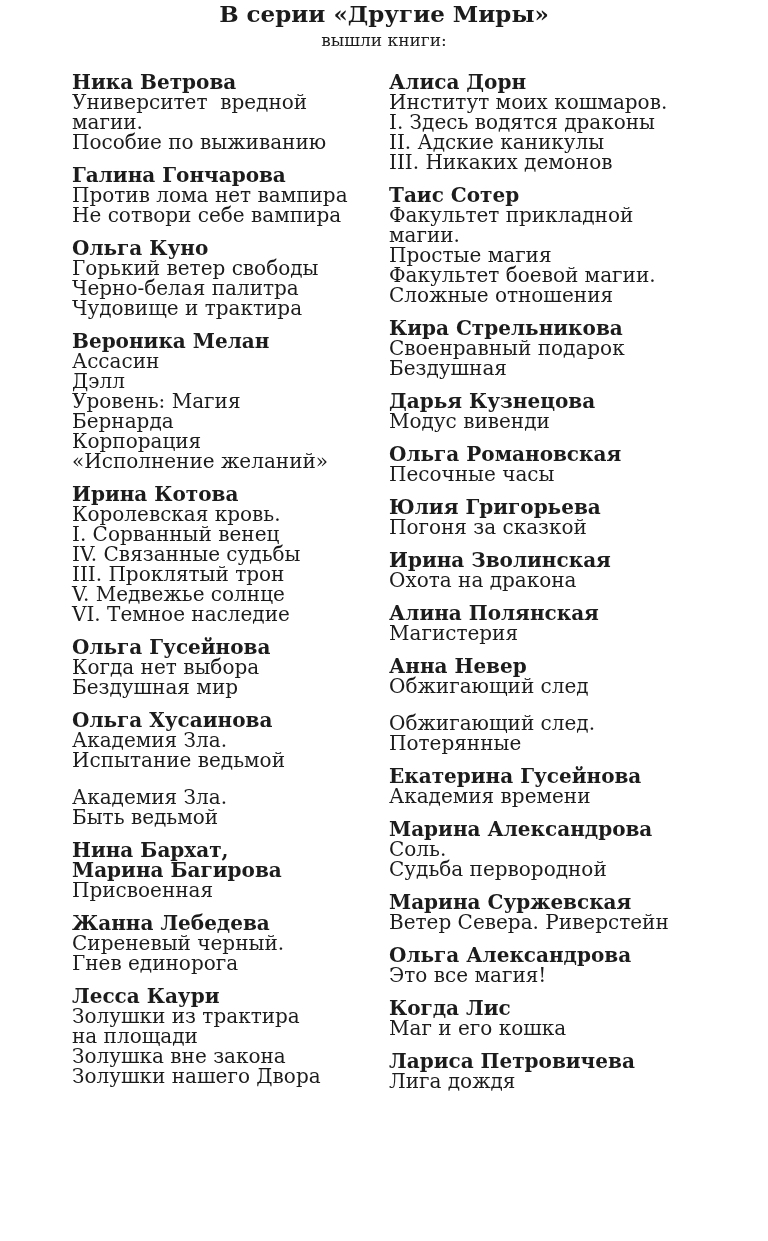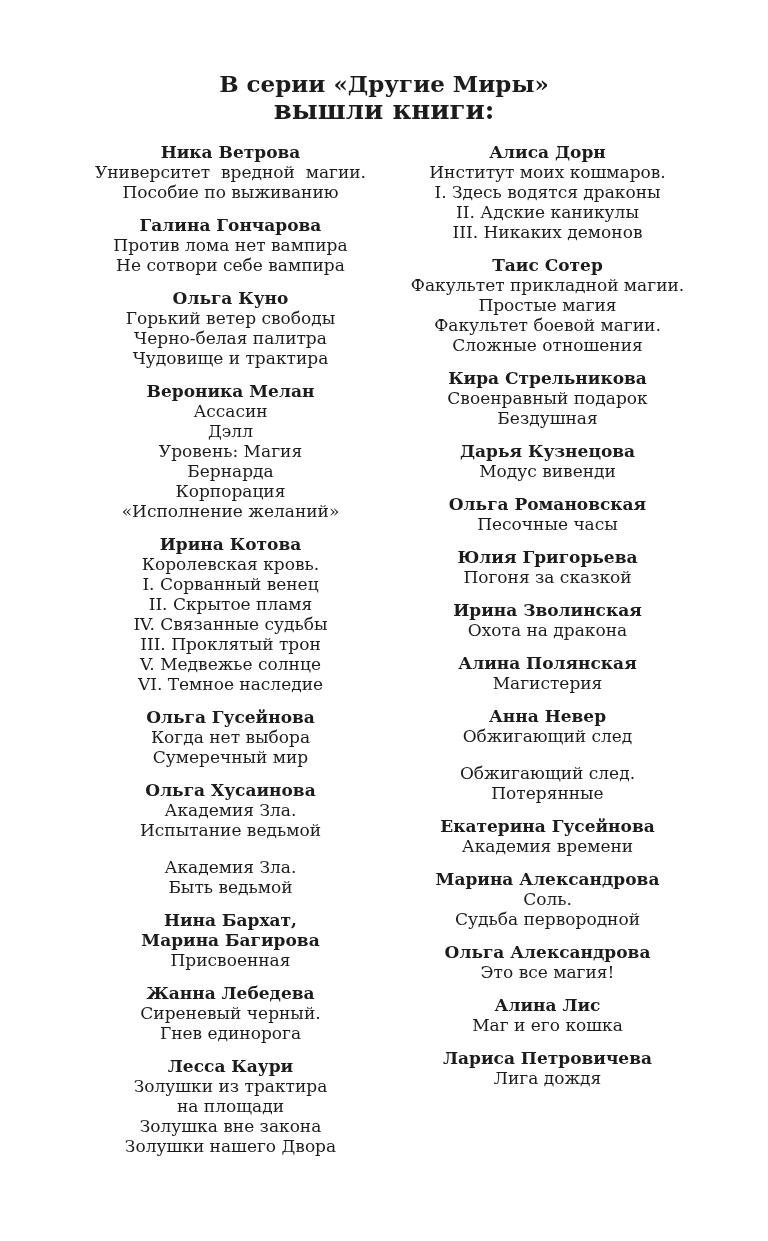--- a/index.html
+++ b/index.html
@@ -10,45 +10,44 @@
   .page {
     position: relative;
     width: 768px;
     height: 1241px;
     background: #ffffff;
     color: #1c1c1c;
     font-family: "DejaVu Serif", "Liberation Serif", serif;
     overflow: hidden;
   }
   .series-header {
-    padding-top: 70px;
     text-align: center;
   }
   .series-title {
     font-size: 23px;
     line-height: 28px;
     font-weight: bold;
   }
   .series-subtitle {
-    font-size: 26px;
+    font-size: 17px;
     line-height: 24px;
-    font-weight: bold;
+    font-weight: normal;
   }
   .cols {
     display: flex;
     margin-top: 20px;
     padding: 0 62px 0 72px;
   }
   .column {
     flex: 1 1 0;
     min-width: 0;
   }
   .book-section {
-    text-align: center;
-    font-size: 17px;
+    text-align: left;
+    font-size: 20px;
     line-height: 20px;
     margin-bottom: 13px;
   }
   .author-name {
     font-weight: bold;
   }
   .book-entry + .book-entry {
     margin-top: 17px;
   }
   .line {
@@ -107,34 +106,33 @@
             <div class="line">«Исполнение желаний»</div>
           </div>
         </section>
         <section class="book-section">
           <div class="author-name">
             <div class="line">Ирина Котова</div>
           </div>
           <div class="book-entry">
             <div class="line">Королевская кровь.</div>
             <div class="line">I. Сорванный венец</div>
-            <div class="line">II. Скрытое пламя</div>
             <div class="line">IV. Связанные судьбы</div>
             <div class="line">III. Проклятый трон</div>
             <div class="line">V. Медвежье солнце</div>
             <div class="line">VI. Темное наследие</div>
           </div>
         </section>
         <section class="book-section">
           <div class="author-name">
             <div class="line">Ольга Гусейнова</div>
           </div>
           <div class="book-entry">
             <div class="line">Когда нет выбора</div>
-            <div class="line">Сумеречный мир</div>
+            <div class="line">Бездушная мир</div>
           </div>
         </section>
         <section class="book-section">
           <div class="author-name">
             <div class="line">Ольга Хусаинова</div>
           </div>
           <div class="book-entry">
             <div class="line">Академия Зла.</div>
             <div class="line">Испытание ведьмой</div>
           </div>
@@ -269,29 +267,37 @@
           <div class="author-name">
             <div class="line">Марина Александрова</div>
           </div>
           <div class="book-entry">
             <div class="line">Соль.</div>
             <div class="line">Судьба первородной</div>
           </div>
         </section>
         <section class="book-section">
           <div class="author-name">
+            <div class="line">Марина Суржевская</div>
+          </div>
+          <div class="book-entry">
+            <div class="line">Ветер Севера. Риверстейн</div>
+          </div>
+        </section>
+        <section class="book-section">
+          <div class="author-name">
             <div class="line">Ольга Александрова</div>
           </div>
           <div class="book-entry">
             <div class="line">Это все магия!</div>
           </div>
         </section>
         <section class="book-section">
           <div class="author-name">
-            <div class="line">Алина Лис</div>
+            <div class="line">Когда Лис</div>
           </div>
           <div class="book-entry">
             <div class="line">Маг и его кошка</div>
           </div>
         </section>
         <section class="book-section">
           <div class="author-name">
             <div class="line">Лариса Петровичева</div>
           </div>
           <div class="book-entry">

